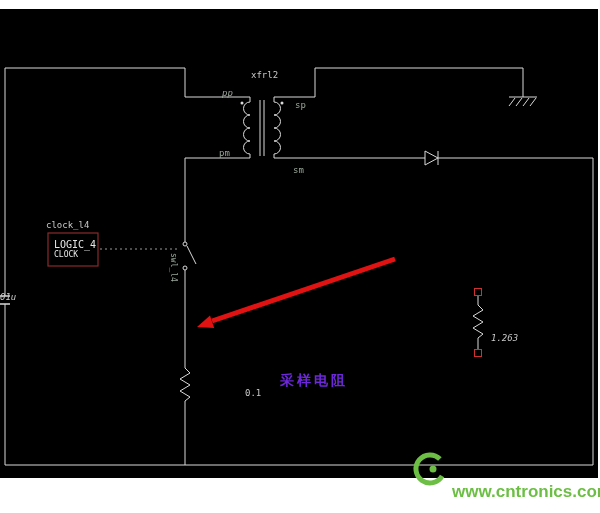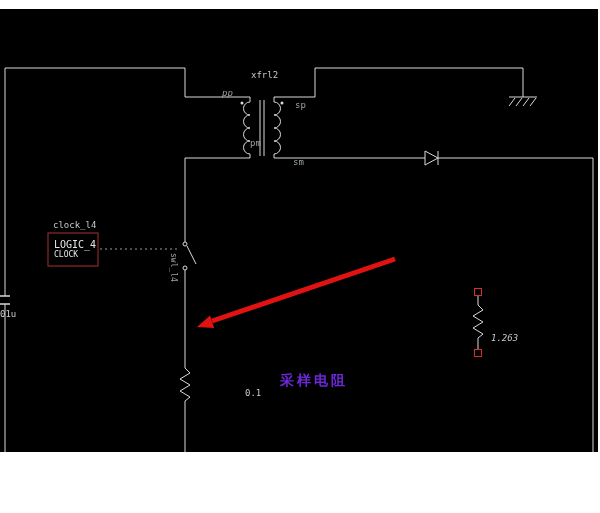--- a/index.html
+++ b/index.html
@@ -1,16 +1,16 @@
 <!DOCTYPE html>
 <html><head>
 <meta charset="utf-8">
 <style>
   html,body{margin:0;padding:0;background:#ffffff;}
-  #page{position:relative;width:600px;height:452px;background:#ffffff;overflow:hidden;
+  #page{position:relative;width:600px;height:513px;background:#ffffff;overflow:hidden;
         font-family:"DejaVu Sans Mono","Liberation Mono",monospace;}
   #canvas{position:absolute;left:0;top:9px;width:598px;height:469px;background:#000000;}
   svg{position:absolute;left:0;top:0;pointer-events:none;}
   .lbl{position:absolute;line-height:1;white-space:pre;color:#9aa79a;font-size:9px;}
   .lbl-bright{color:#c8c8c8;}
   .lbl-white{color:#e6e6e6;}
   .lbl-rot{transform:rotate(90deg);transform-origin:0 0;}
   .annot{position:absolute;color:#6d28d9;font-size:14px;letter-spacing:3px;
          font-family:"DejaVu Sans","Liberation Sans",sans-serif;font-weight:bold;}
   .wm-text{position:absolute;color:#6cbf44;font-size:17px;font-weight:bold;
@@ -83,30 +83,30 @@
 
     <g>
       <path d="M439.9 459.1 A14 14 0 1 0 442.1 476" stroke="#6cbf44" stroke-width="5" fill="none"></path>
       <circle cx="433" cy="469" r="3.5" fill="#6cbf44"></circle>
     </g>
   </svg>
 
   <div class="lbl lbl-bright" style="left:251px;top:71px;">xfrl2</div>
   <div class="lbl" style="left:222px;top:89px;font-style:italic;">pp</div>
   <div class="lbl" style="left:295px;top:101px;">sp</div>
-  <div class="lbl" style="left:219px;top:139px;margin-left:31px;">pm</div>
-  <div class="lbl" style="left:293px;top:158px;">sm</div>
+  <div class="lbl" style="left:219px;top:149px;">pm</div>
+  <div class="lbl" style="left:293px;top:166px;">sm</div>
 
-  <div class="lbl lbl-bright" style="left:53px;top:221px;">clock_l4</div>
+  <div class="lbl lbl-bright" style="left:46px;top:221px;">clock_l4</div>
   <div class="lbl lbl-white" style="left:54px;top:240px;font-size:10px;text-align:center;">LOGIC_4</div>
   <div class="lbl lbl-white" style="left:54px;top:251px;font-size:8px;">CLOCK</div>
 
   <div class="lbl lbl-rot" style="left:177px;top:253px;font-size:8px;">swl_l4</div>
 
-  <div class="lbl lbl-bright" style="left:0px;top:310px;">01u</div>
+  <div class="lbl lbl-bright" style="left:0px;top:293px;font-style:italic;">01u</div>
   <div class="lbl lbl-bright" style="left:197px;top:389px;padding-left:48px;">0.1</div>
   <div class="lbl lbl-bright" style="left:491px;top:334px;font-style:italic;">1.263</div>
 
   <div class="annot" style="left:280px;top:372px;">采样电阻</div>
 
   <div class="wm-text" style="left:452px;top:482px;">www.cntronics.com</div>
 
 </div>
 
 </body></html>

